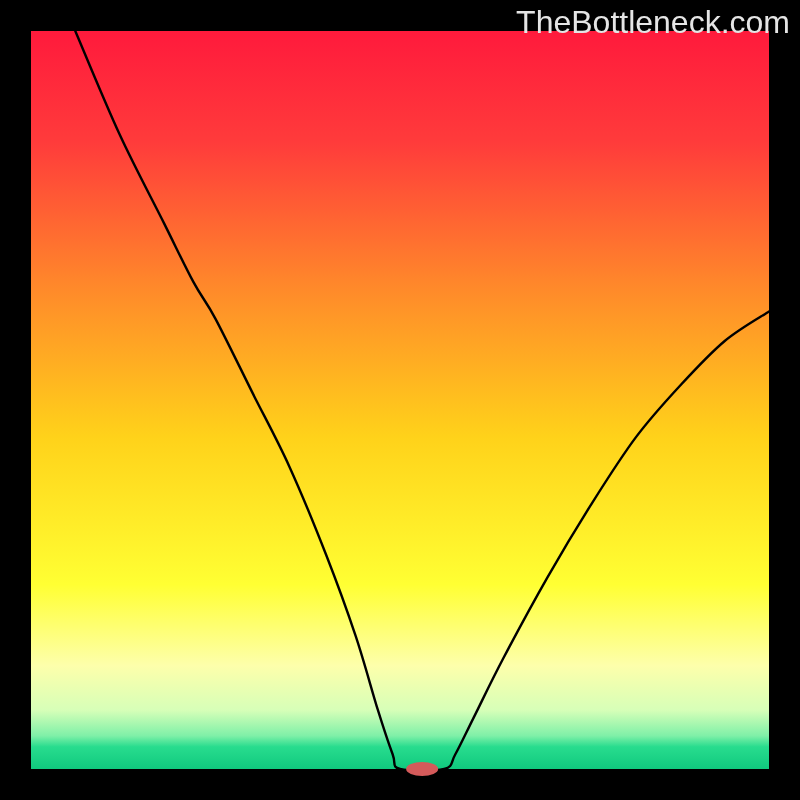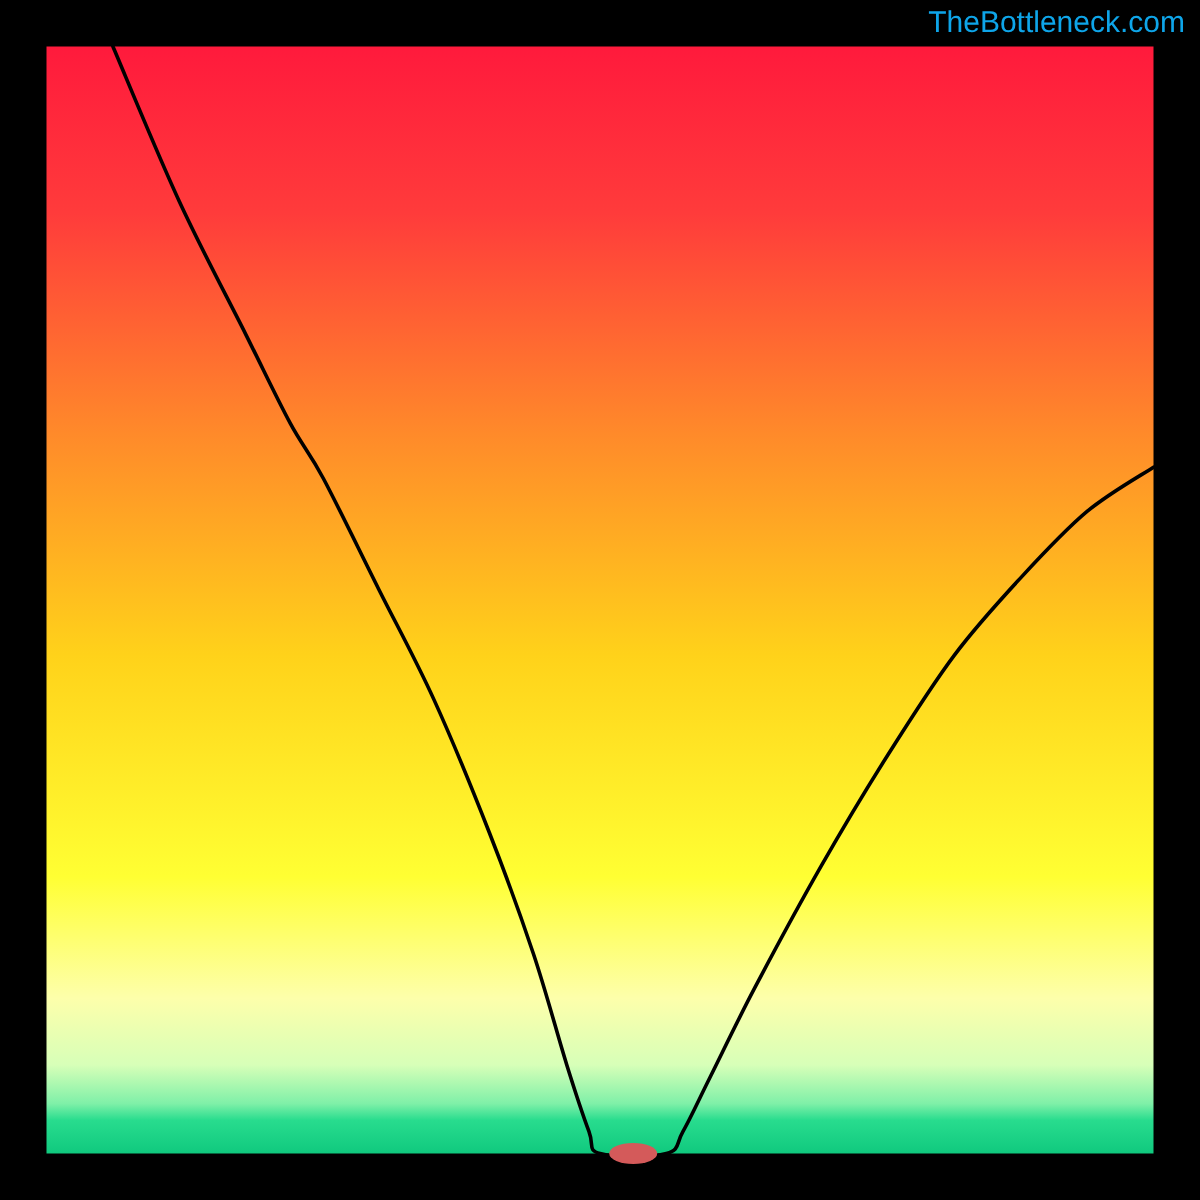--- a/index.html
+++ b/index.html
@@ -13,22 +13,22 @@
   .chart-wrap {
     position: relative;
     width: 800px;
     height: 800px;
   }
   .attribution {
     position: absolute;
     top: 4px;
     right: 10px;
     font-family: Arial, Helvetica, sans-serif;
-    font-size: 20px;
-    color: #0ea5e9;
+    font-size: 32px;
+    color: #e5e5e5;
     z-index: 10;
     user-select: none;
   }
   svg.plot {
     position: absolute;
     left: 0;
     top: 0;
   }
 </style>
 </head>

